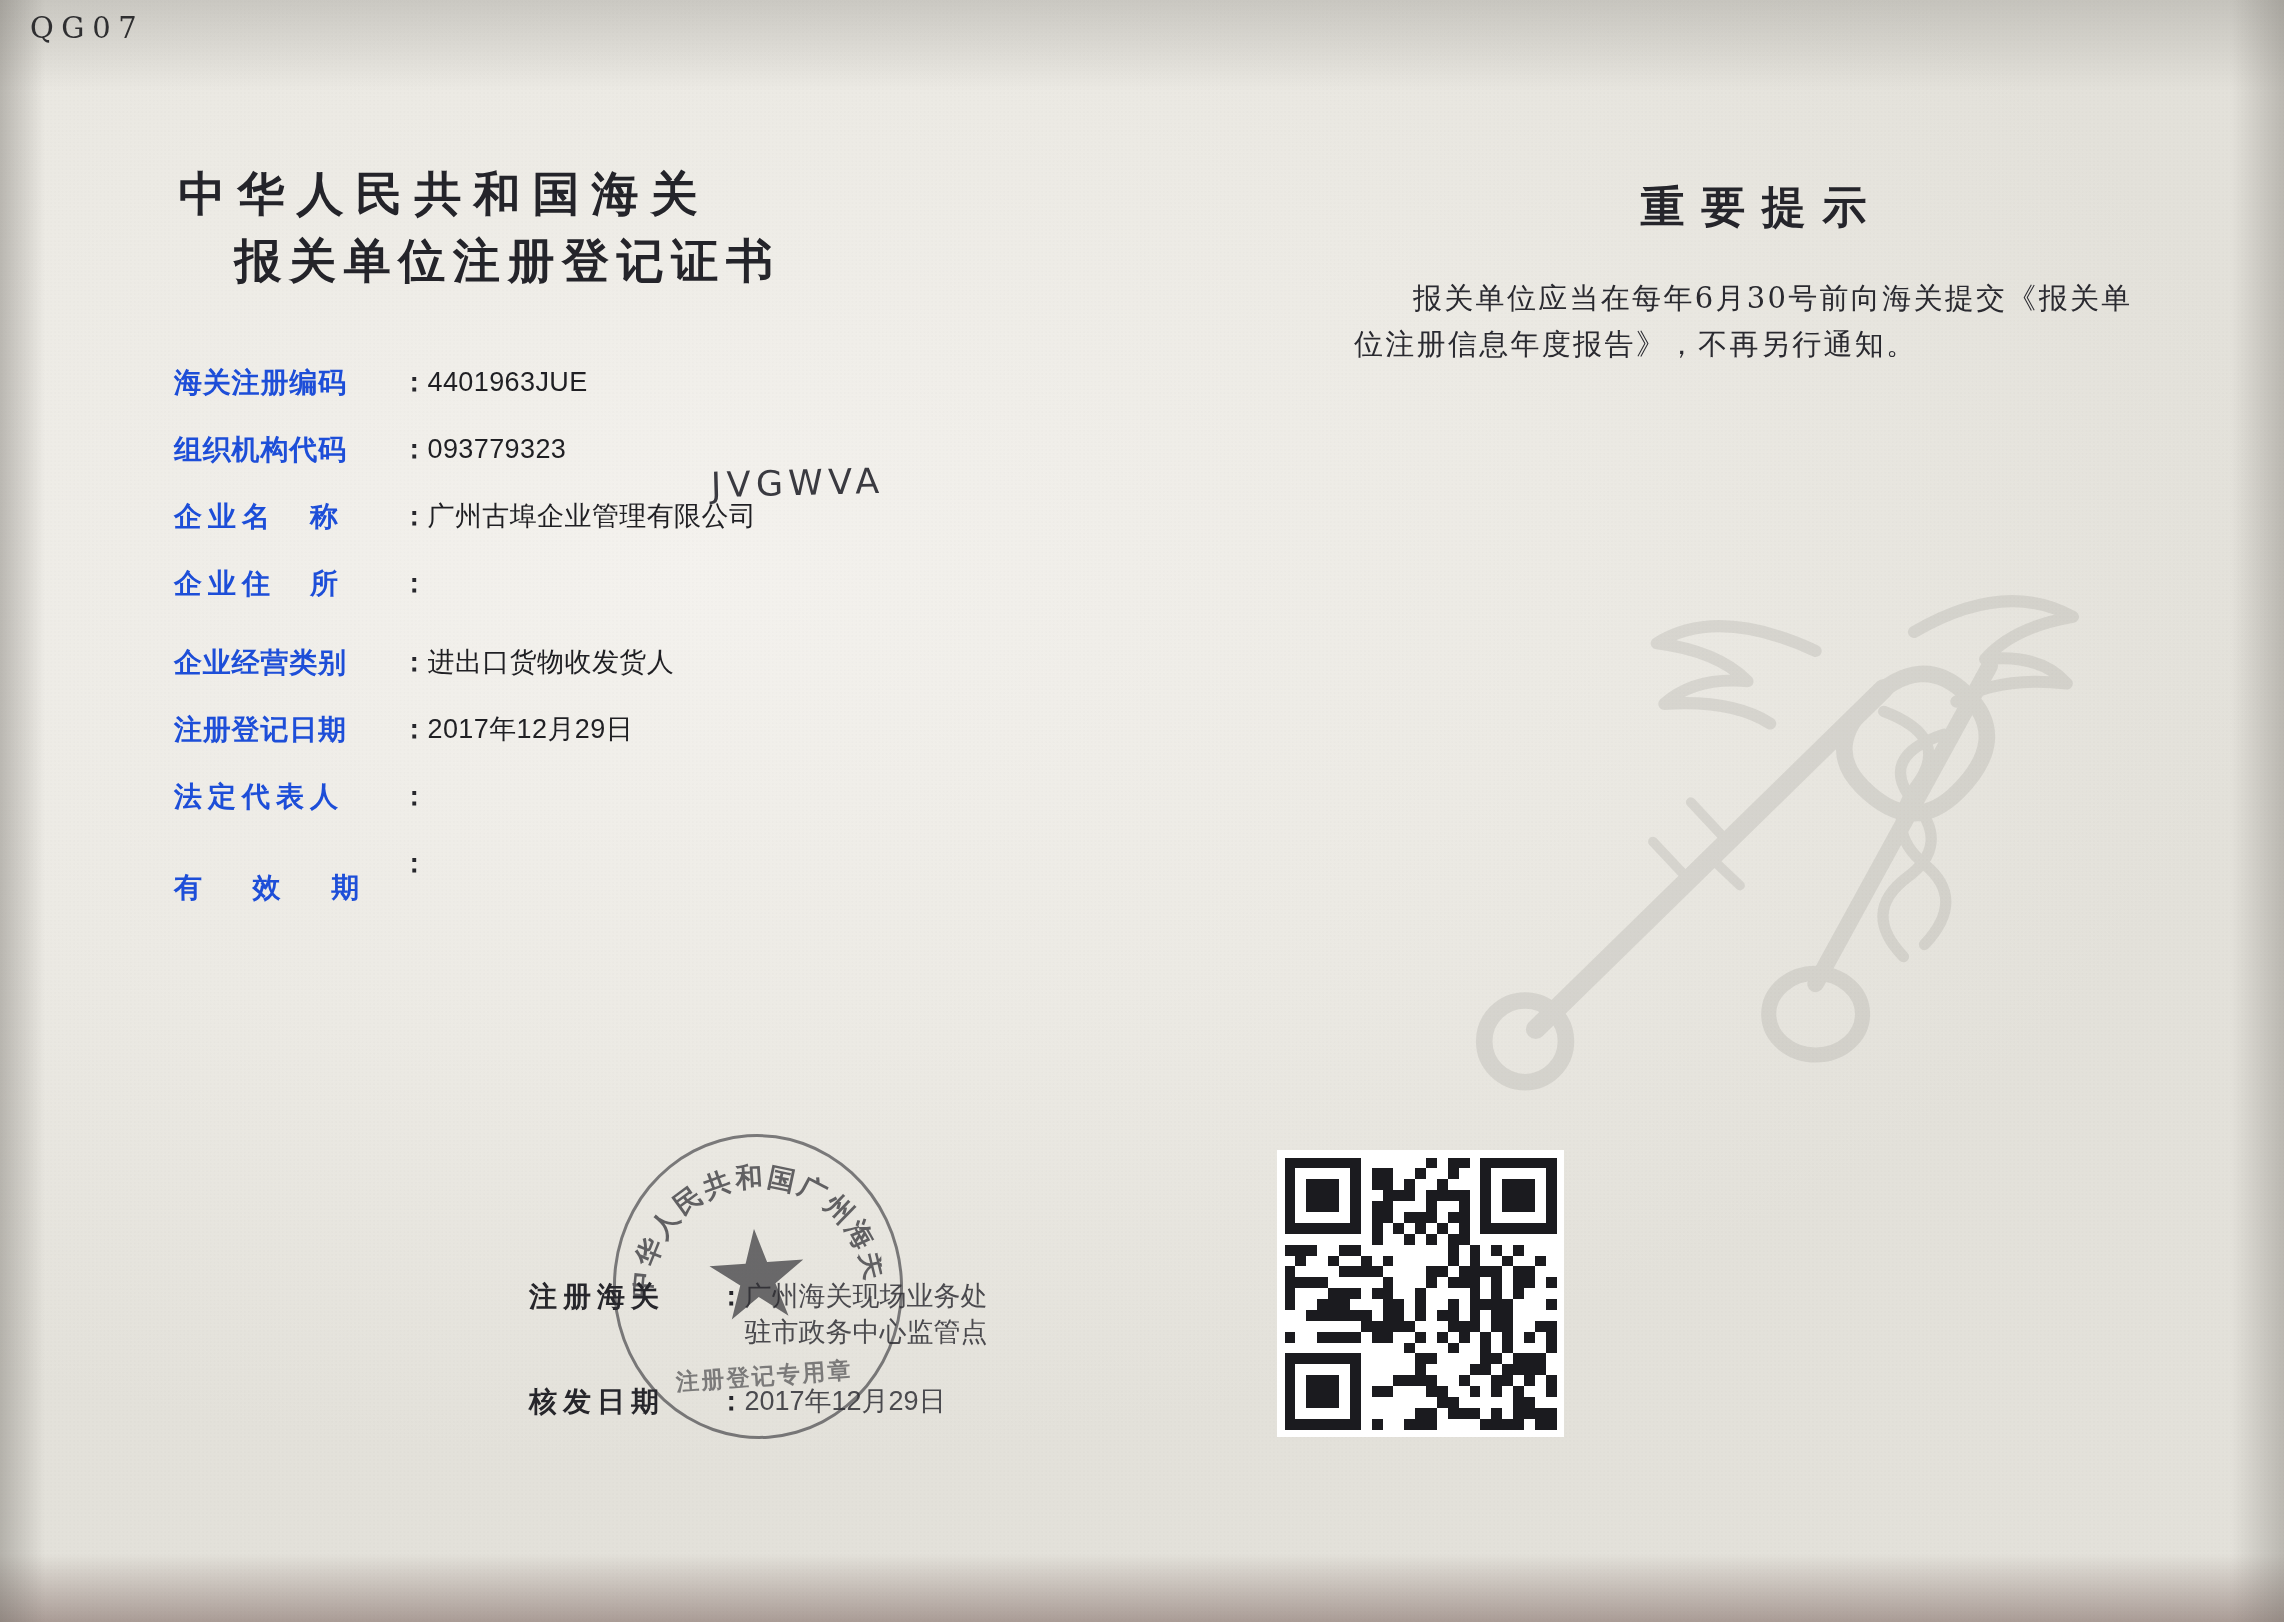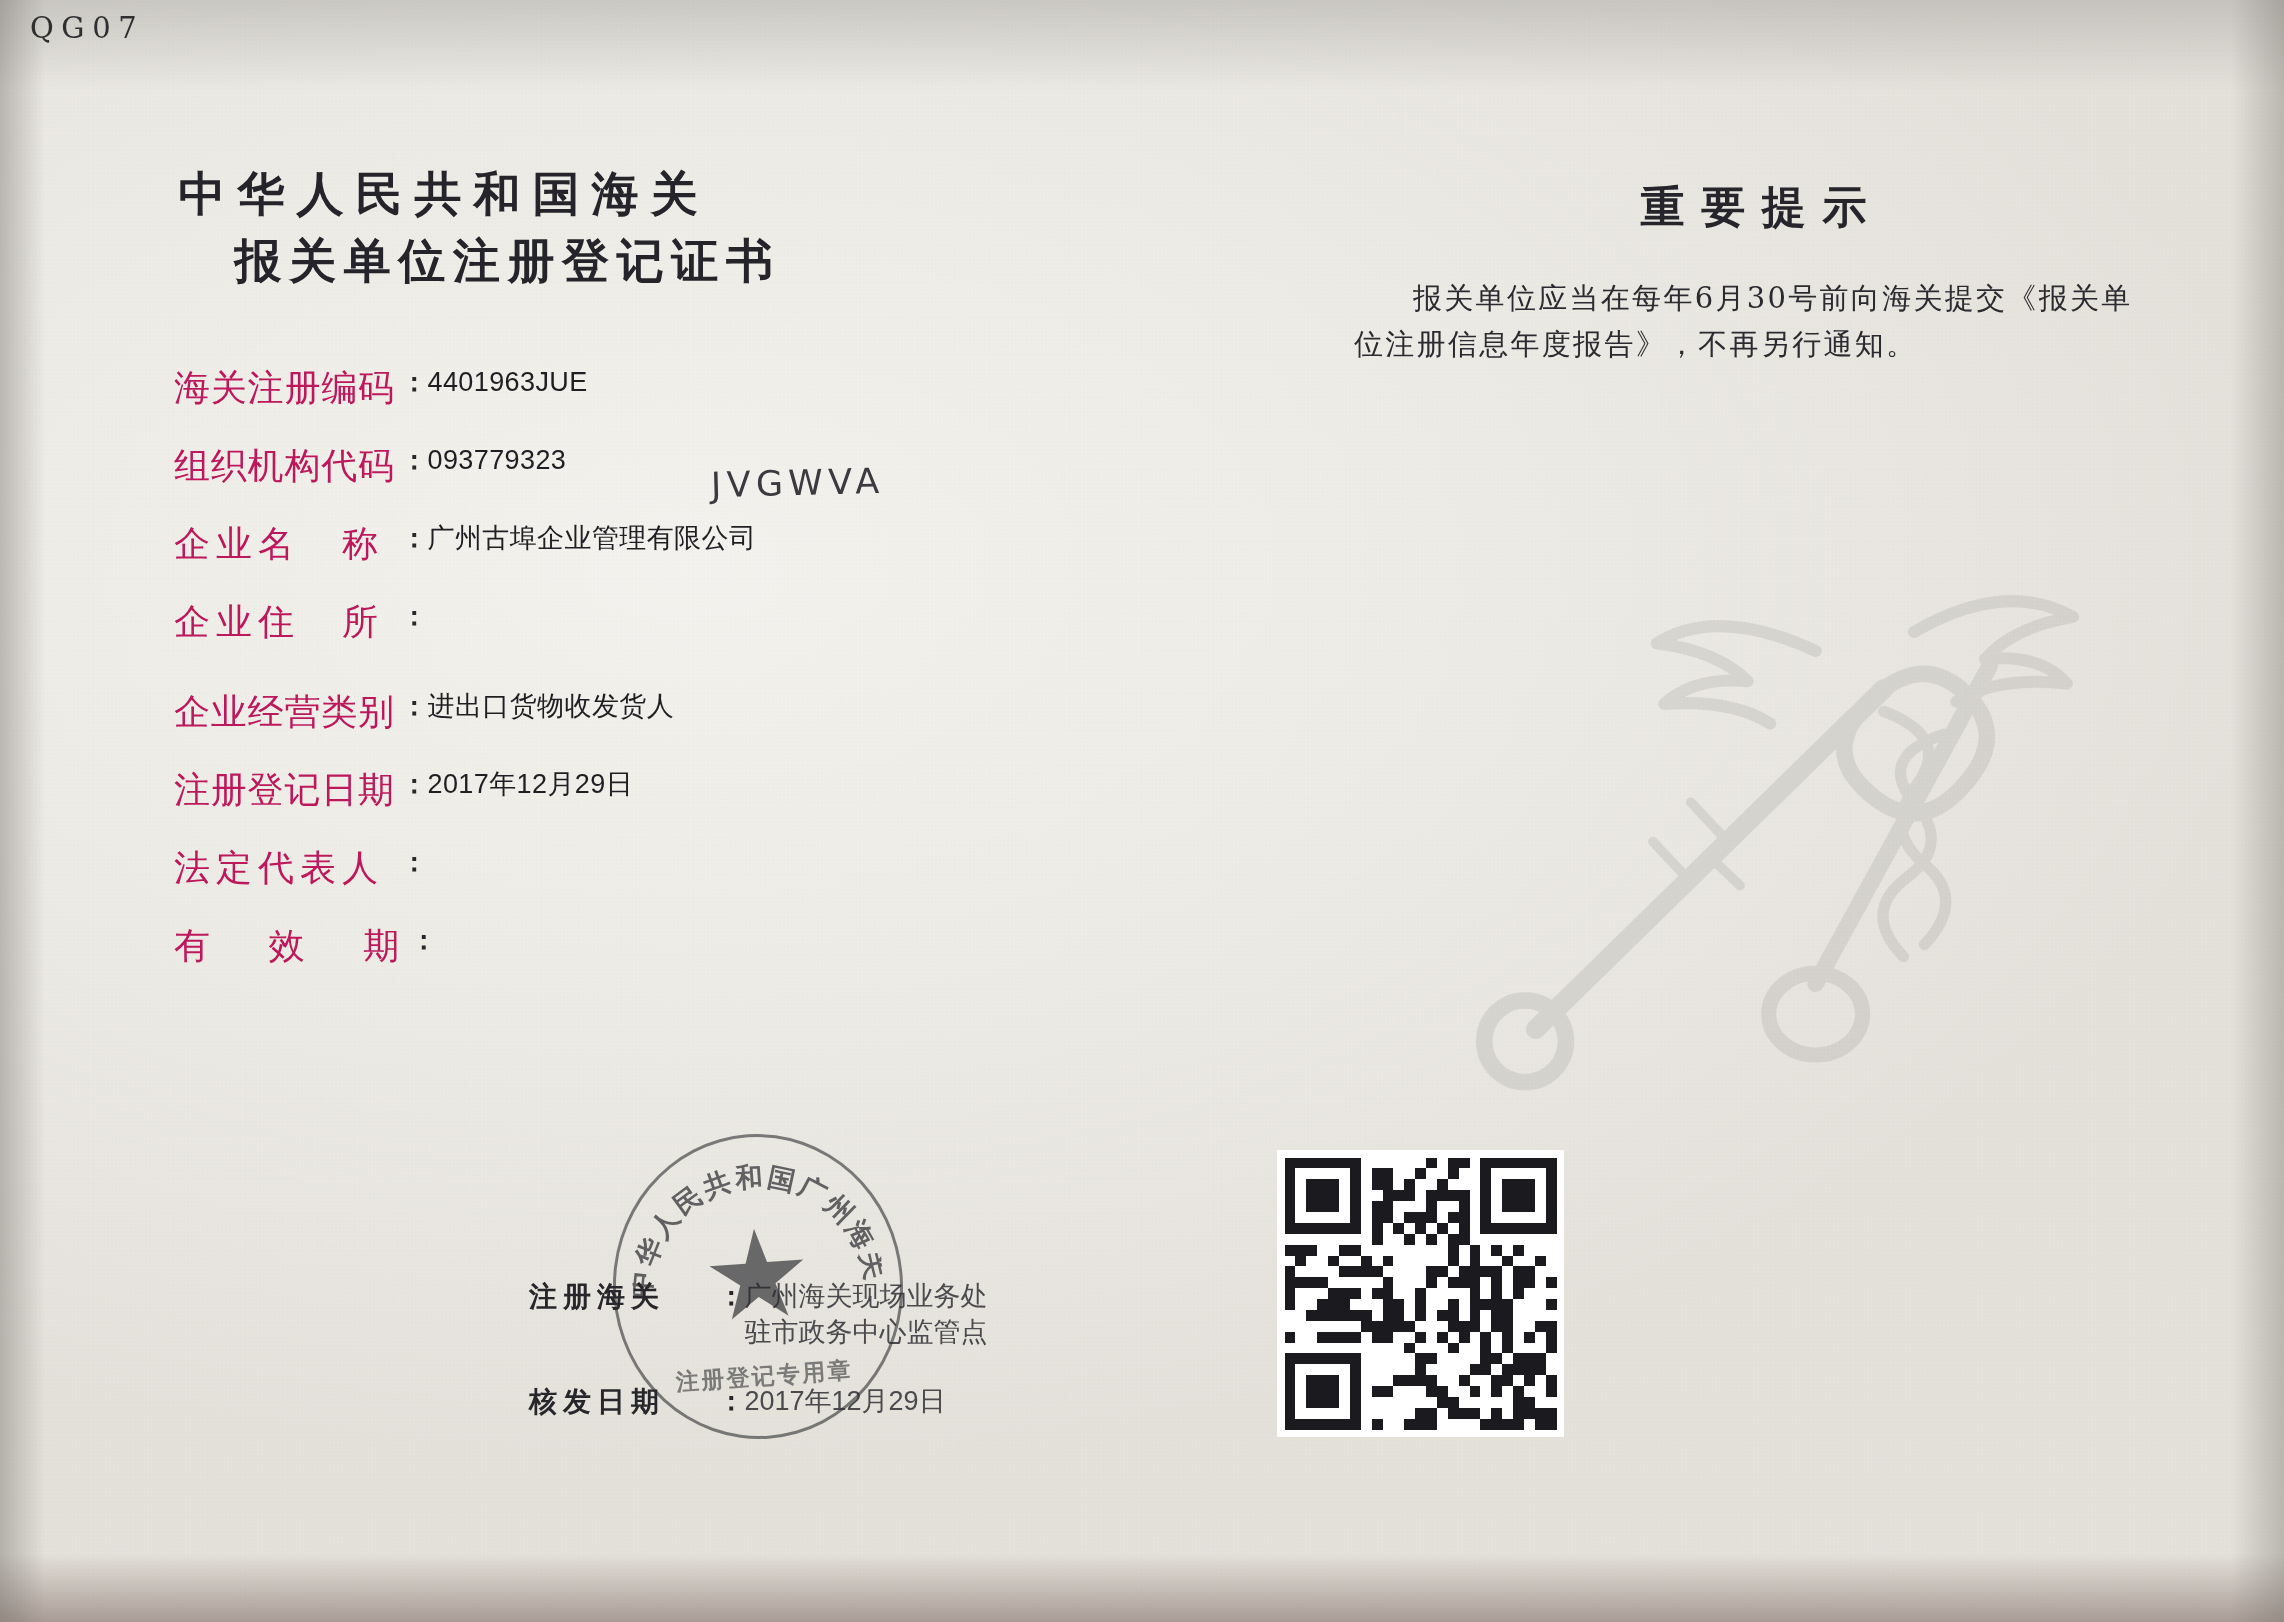--- a/index.html
+++ b/index.html
@@ -97,27 +97,27 @@
     margin-top: 70px;
   }
   .field-row {
     display: flex;
     align-items: flex-start;
     margin-bottom: 29px;
   }
   .field-label {
     flex: 0 0 227px;
     font-family: "DejaVu Serif", serif;
-    font-size: 36px;
-    color: #be185d;
-    font-weight: normal;
+    font-size: 28px;
+    color: #1d4ed8;
+    font-weight: bold;
     letter-spacing: 0.8px;
     white-space: nowrap;
   }
-  .field-label.sp-2 { letter-spacing: 11.3px; }
+  .field-label.sp-2 { letter-spacing: 11.3px; margin-top: 24px; }
   .field-label.sp-3 { letter-spacing: 6px; }
   .field-colon {
     flex: 0 0 18px;
     font-family: "DejaVu Serif", serif;
     font-size: 26.5px;
     color: #27272c;
     font-weight: bold;
   }
   .field-value {
     flex: 1 1 auto;

